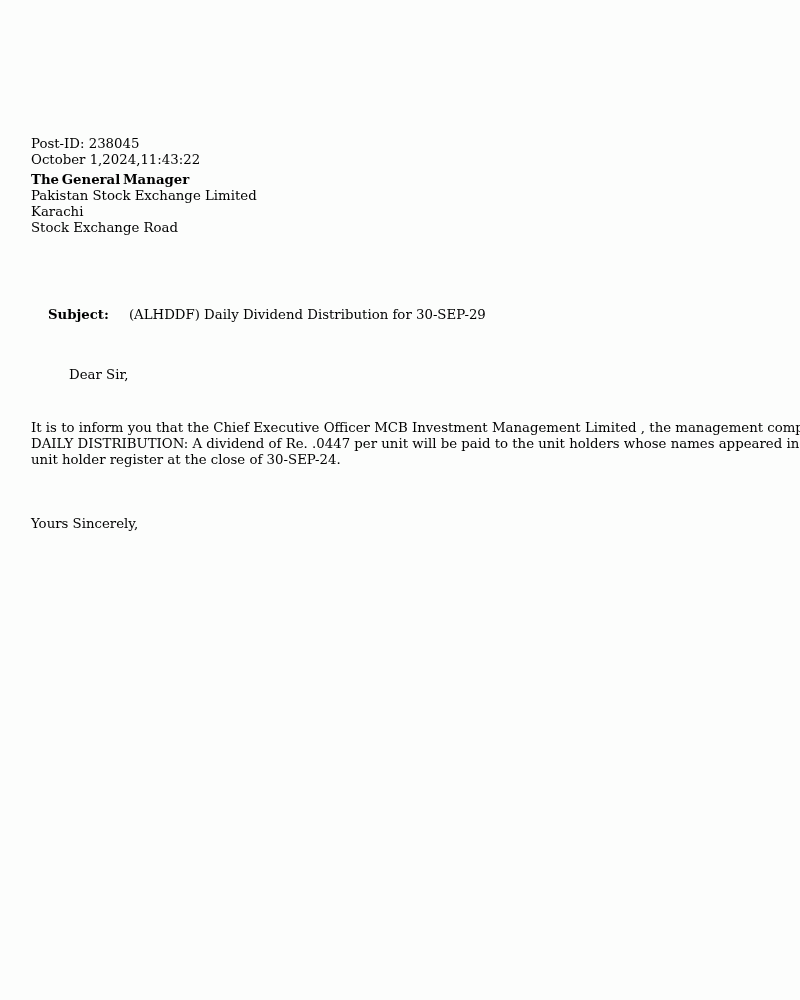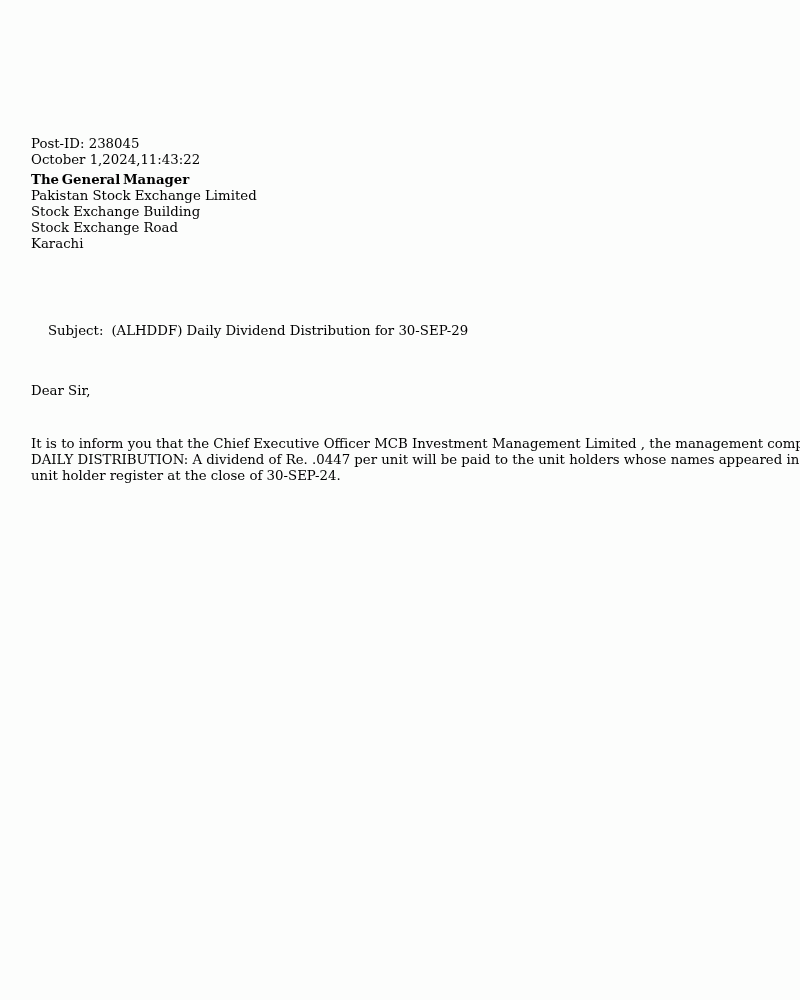--- a/index.html
+++ b/index.html
@@ -20,51 +20,51 @@
     color: #000000;
   }
   .line { white-space: pre; }
   .recipient-block { margin-top: 4px; }
   .recipient-name {
     font-weight: bold;
     word-spacing: -2px;
   }
   .subject-row { margin-top: 55px; }
   .subject-label {
-    font-weight: normal;
-    margin-right: 8px;
+    font-weight: bold;
+    margin-right: 20px;
   }
-  .salutation { margin-top: 28px; }
+  .salutation { margin-top: 28px; margin-left: 38px; }
   .body-para { margin-top: 37px; }
   .closing { margin-top: 48px; }
 </style>
 </head>
 <body style="background: rgb(252, 253, 252);">
 
 <div class="letter">
 
   <div class="header-block">
     <div class="line">Post-ID: 238045</div>
     <div class="line">October 1,2024,11:43:22</div>
   </div>
 
   <div class="recipient-block">
     <div class="line recipient-name">The General Manager</div>
     <div class="line">Pakistan Stock Exchange Limited</div>
-    <div class="line">Stock Exchange Building</div>
+    <div class="line">Karachi</div>
     <div class="line">Stock Exchange Road</div>
-    <div class="line">Karachi</div>
   </div>
 
   <div class="subject-row line">
     <span class="subject-label">Subject:</span><span>(ALHDDF) Daily Dividend Distribution for 30-SEP-29</span>
   </div>
 
   <div class="salutation line">Dear Sir,</div>
 
   <div class="body-para">
     <div class="line">It is to inform you that the Chief Executive Officer MCB Investment Management Limited , the management company of</div>
     <div class="line">DAILY DISTRIBUTION: A dividend of Re. .0447 per unit will be paid to the unit holders whose names appeared in the</div>
     <div class="line">unit holder register at the close of 30-SEP-24.</div>
   </div>
 
+  <div class="closing line">Yours Sincerely,</div>
 
 </div>
 
 </body></html>

